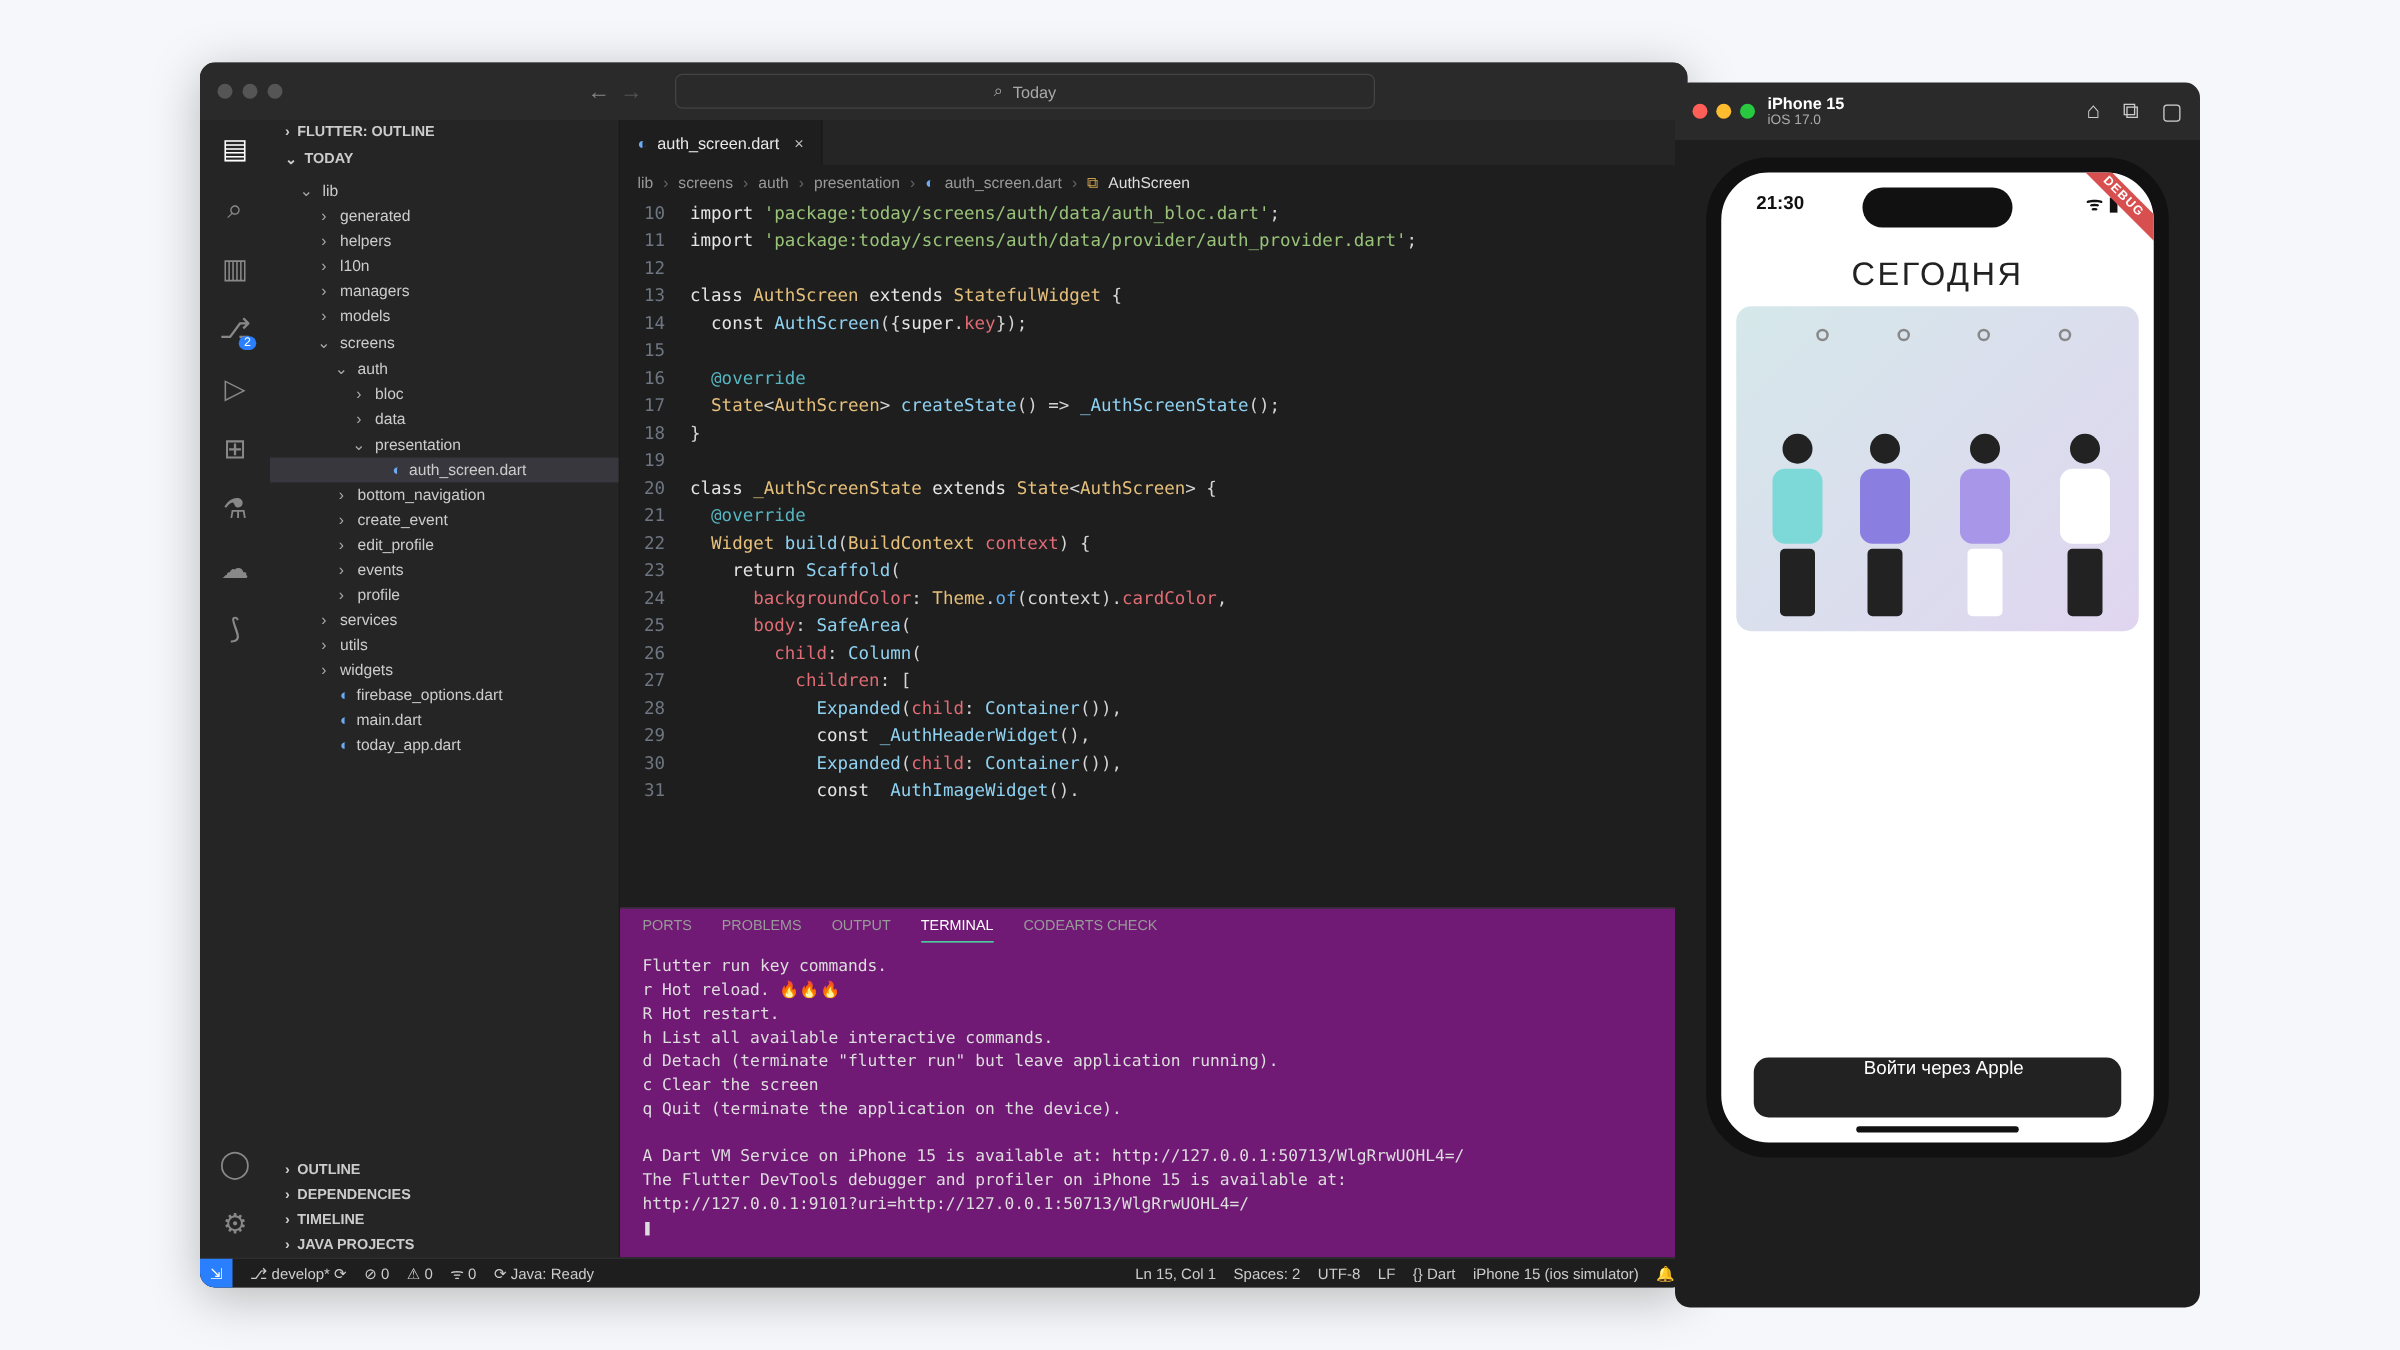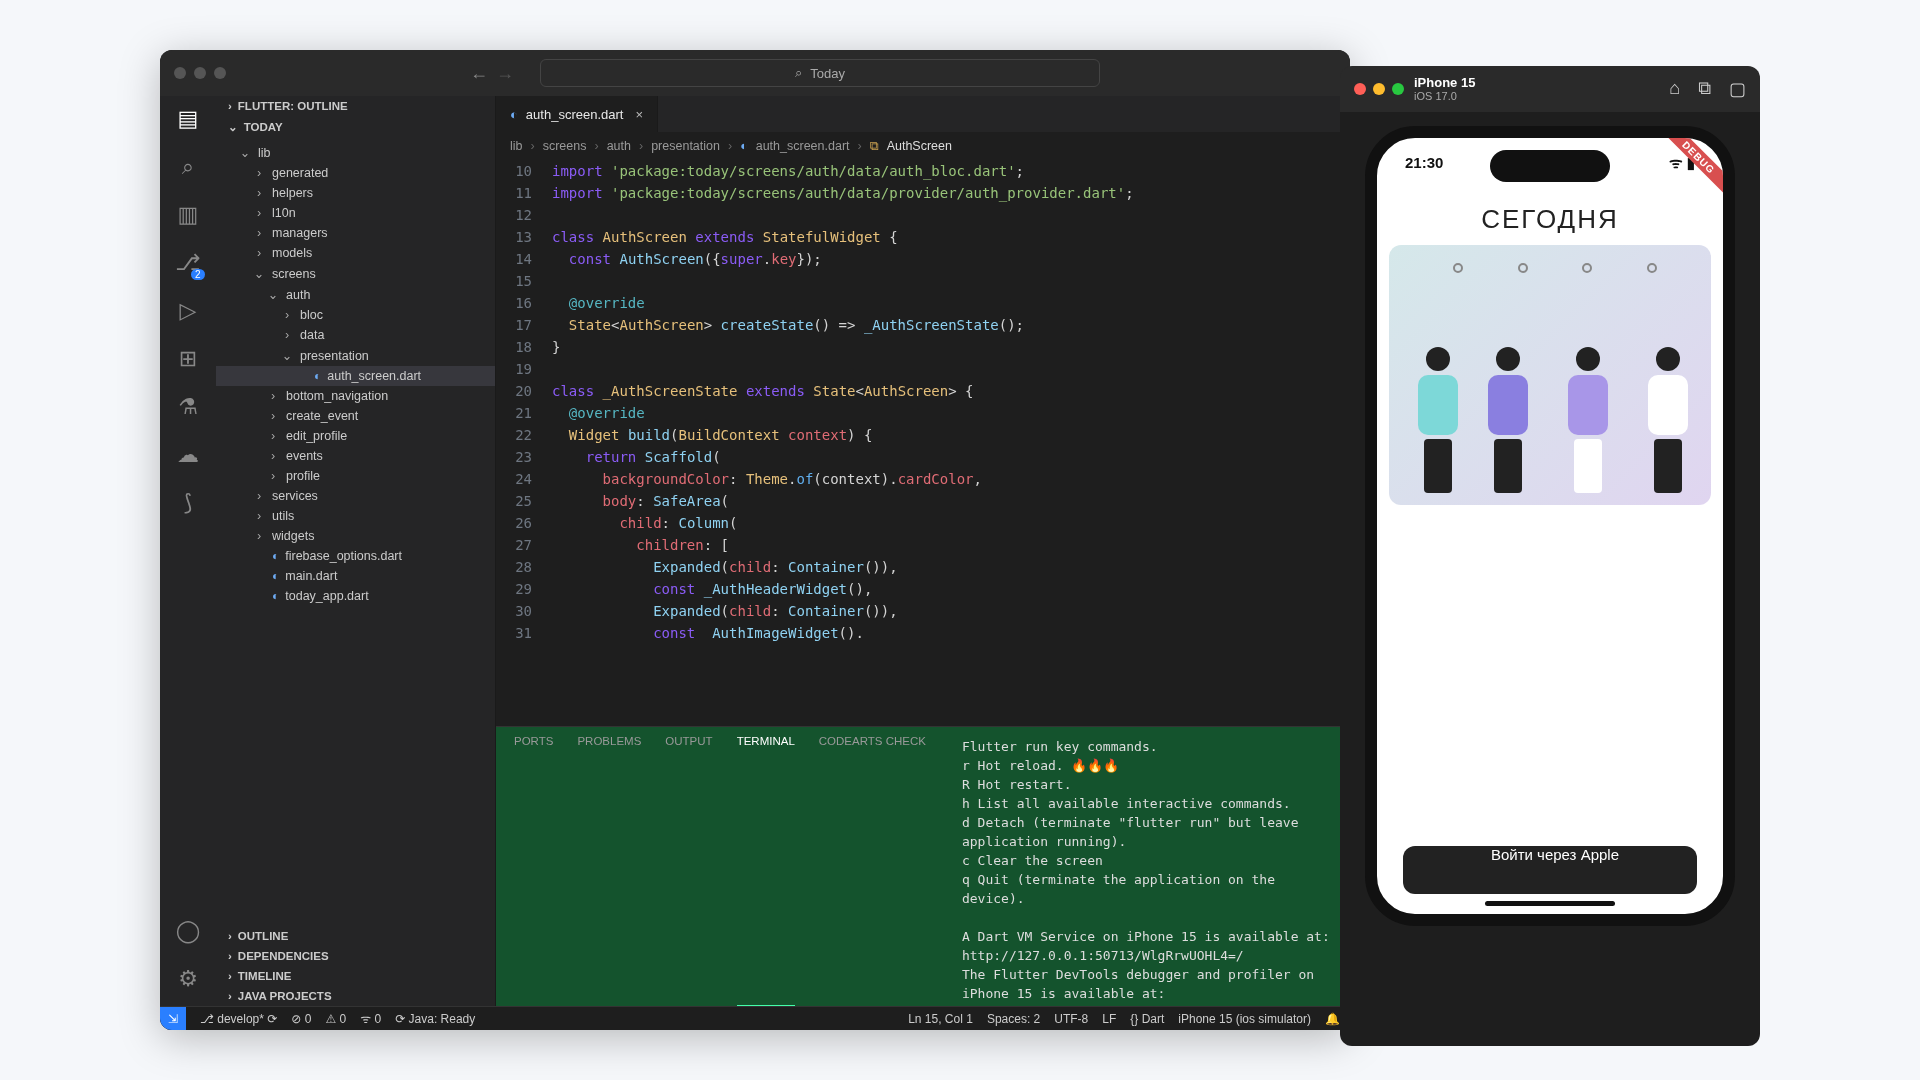--- a/index.html
+++ b/index.html
@@ -29,22 +29,22 @@
 .tabs { height:36px; background:#252526; display:flex; align-items:stretch; }
 .tab { display:flex; align-items:center; gap:8px; padding:0 14px; background:#1e1e1e; color:#e8e8e8; border-right:1px solid #1a1a1a; font-size:13px; }
 .tab .dot { color:#6dabf4; }
 .tab .x { color:#bbb; margin-left:4px; }
 .crumbs { height:28px; display:flex; align-items:center; gap:8px; padding:0 14px; color:#999; font-size:12.5px; background:#1e1e1e; }
 .crumbs .sep { color:#666; }
 .crumbs .sym { color:#c9a050; }
 .code { flex:1; display:flex; font-family:'SF Mono',Consolas,monospace; font-size:14px; line-height:22px; overflow:hidden; min-height:0; }
 .gutter { width:48px; text-align:right; padding-right:12px; color:#6e7681; background:#1e1e1e; }
 .code-body { flex:1; white-space:pre; background:#1e1e1e; padding-left:8px; color:#d4d4d4; overflow:hidden; }
-.kw{color:#8b5cf6}.cls{color:#e6c07b}.fn{color:#8fd2f2}.str{color:#98c379}.at{color:#56b6c2}.par{color:#e06c75}.blu{color:#61afef}
-.panel { height:280px; background:#14532d; border-top:1px solid #333; display:flex; }
+.kw{color:#e5e5e5}.cls{color:#e6c07b}.fn{color:#8fd2f2}.str{color:#98c379}.at{color:#56b6c2}.par{color:#e06c75}.blu{color:#61afef}
+.panel { height:280px; background:#701a75; border-top:1px solid #333; display:flex; flex-direction:column; }
 .panel-tabs { display:flex; gap:24px; padding:8px 18px 0; font-size:11.5px; color:#999; }
 .panel-tabs .pt { padding-bottom:6px; cursor:pointer; }
 .panel-tabs .pt.active { color:#fff; border-bottom:1px solid #4fa; }
 .term { flex:1; padding:10px 18px; font-family:'SF Mono',Consolas,monospace; font-size:13px; line-height:19px; color:#ddd; white-space:pre-wrap; overflow:hidden; }
 .statusbar { height:24px; background:#1e1e1e; border-top:1px solid #333; display:flex; align-items:center; font-size:12px; color:#ccc; padding:0 10px; gap:16px; }
 .statusbar .sb-left { display:flex; gap:14px; align-items:center; }
 .statusbar .sb-right { margin-left:auto; display:flex; gap:14px; align-items:center; }
 .sb-blue { background:#2a7fff; color:#fff; padding:0 8px; height:24px; display:flex; align-items:center; margin-left:-10px; }
 
 .sim { position:absolute; right:0; top:16px; width:420px; height:980px; }

